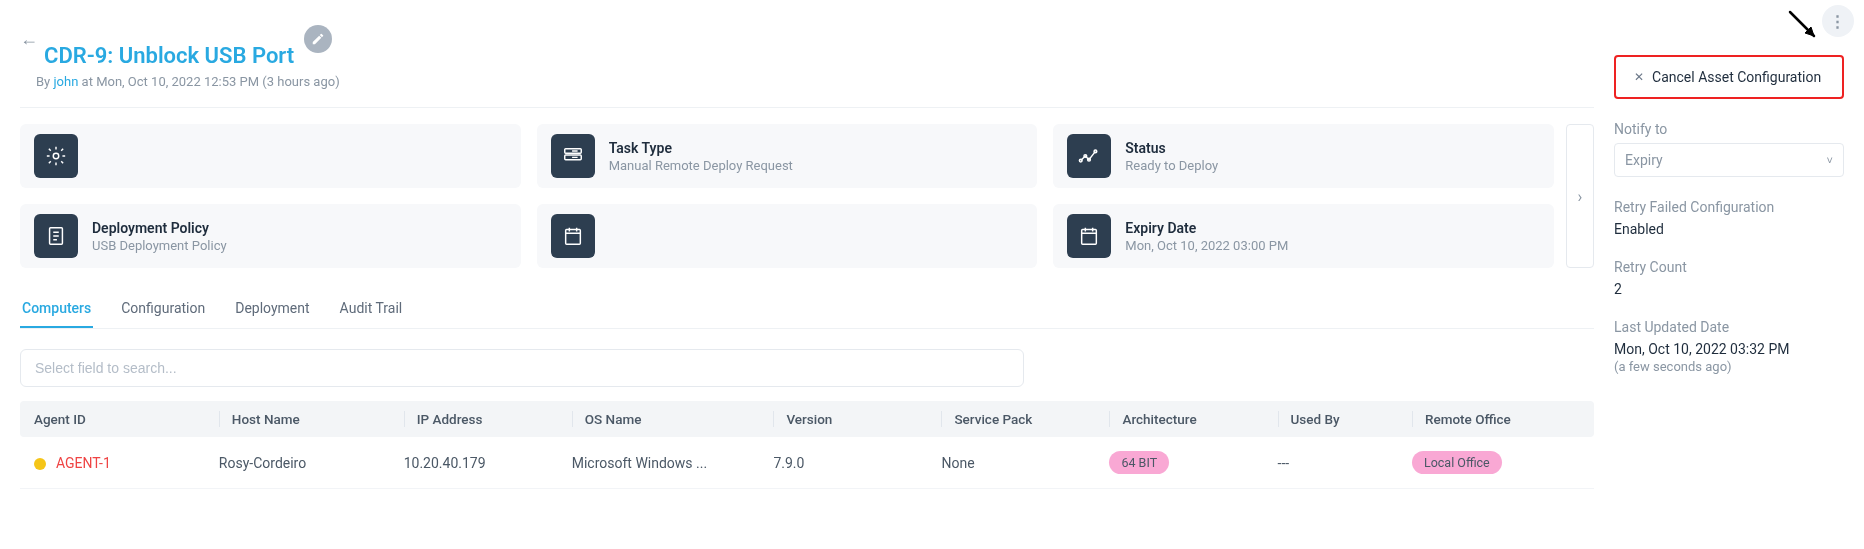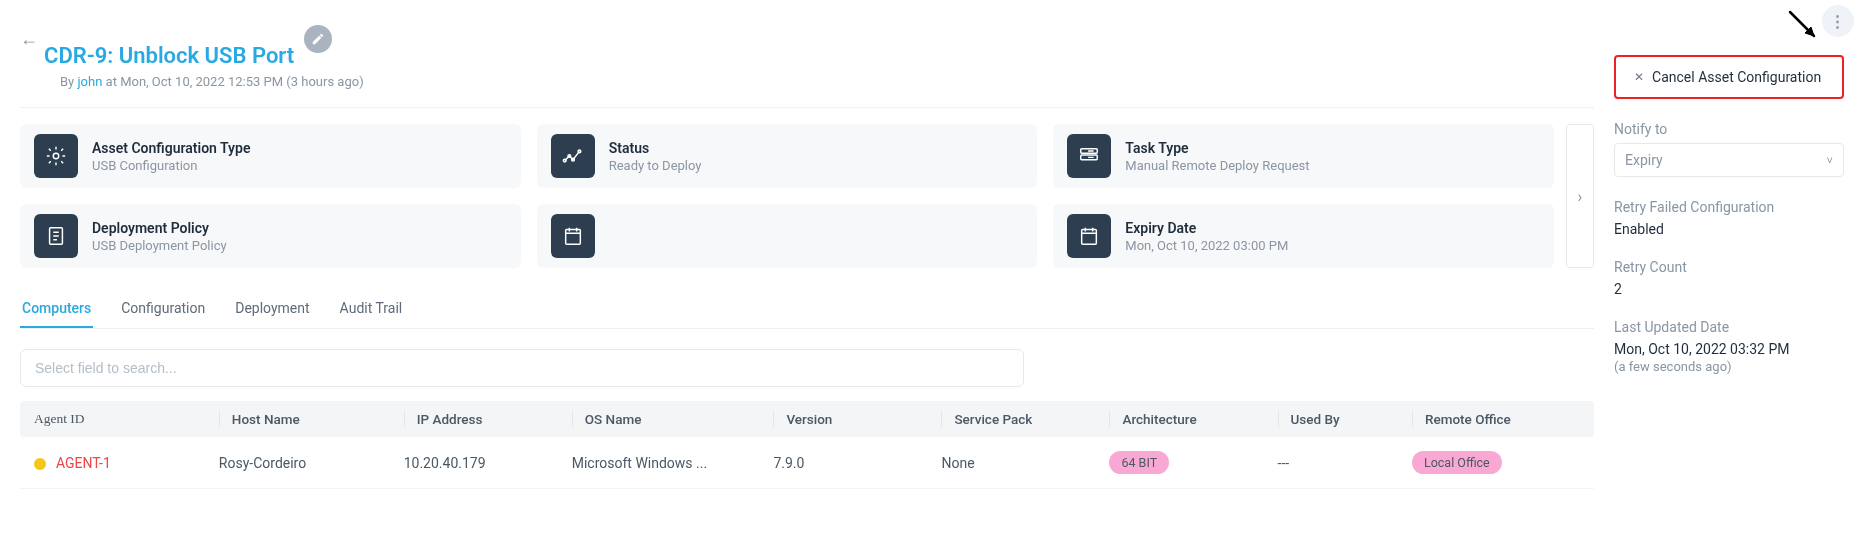--- a/index.html
+++ b/index.html
@@ -7,21 +7,21 @@
     .page { display: flex; gap: 20px; padding: 10px 20px; }
     .main { flex: 1; }
     .side { width: 230px; position: relative; padding-top: 45px; }
 
     
     .hdr { display: flex; align-items: center; gap: 6px; }
     .hdr .back { color: #8a96a3; font-size: 18px; cursor: pointer; }
     .hdr h1 { font-size: 22px; font-weight: 600; color: #29a9e1; margin-top: 33px; }
     .hdr .edit { width: 28px; height: 28px; border-radius: 50%; background: #aab4c0; display: flex; align-items: center; justify-content: center; cursor: pointer; margin-left: 4px; }
     .hdr .edit svg { fill: #fff; width: 14px; height: 14px; }
-    .byline { margin: 6px 0 18px 40px; font-size: 13px; color: #8a96a3; }
+    .byline { margin: 6px 0 18px 16px; font-size: 13px; color: #8a96a3; }
     .byline a { color: #29a9e1; text-decoration: none; }
     .hr { border-bottom: 1px solid #eef1f4; margin-bottom: 16px; }
 
     
     .cards-wrap { position: relative; }
     .cards { display: grid; grid-template-columns: 1fr 1fr 1fr; gap: 16px; margin-right: 40px; }
     .card { display: flex; align-items: center; gap: 14px; background: #f7f8fa; border-radius: 6px; padding: 10px 14px; }
     .card .icon { width: 44px; height: 44px; border-radius: 6px; background: #2d3e50; display: flex; align-items: center; justify-content: center; }
     .card .icon svg { stroke: #fff; fill: none; width: 22px; height: 22px; stroke-width: 1.6; }
     .card .t .lbl { font-size: 14px; font-weight: 600; color: #1f2d3d; }
@@ -36,21 +36,21 @@
     
     .search-wrap { margin: 20px 0 14px; }
     .search { width: 1004px; max-width: 100%; border: 1px solid #e5e9ee; border-radius: 6px; padding: 10px 14px; font-size: 14px; color: #1f2d3d; outline: none; }
     .search::placeholder { color: #b4bdc8; }
 
     
     .tbl { width: 100%; }
     .tbl .thead, .tbl .trow { display: grid; grid-template-columns: 1.1fr 1.1fr 1fr 1.2fr 1fr 1fr 1fr 0.8fr 1fr; align-items: center; }
     .tbl .thead { background: #f3f5f7; border-radius: 4px; padding: 10px 14px; font-size: 13.5px; color: #4b5866; font-weight: 500; }
     .tbl .thead div { border-left: 1px solid #e1e6ec; padding-left: 12px; }
-    .tbl .thead div:first-child { border-left: none; padding-left: 0; font-family: Liberation Serif, serif; }
+    .tbl .thead div:first-child { border-left: none; padding-left: 0; }
     .tbl .trow { padding: 14px 14px; font-size: 14px; color: #4b5866; border-bottom: 1px solid #f2f4f7; }
     .dot { width: 12px; height: 12px; border-radius: 50%; display: inline-block; margin-right: 10px; vertical-align: middle; }
     .agent-link { color: #ef4444; text-decoration: none; }
     .chip { background: #f9a8d4; border-radius: 14px; padding: 4px 12px; font-size: 12.5px; color: #4b5866; display: inline-block; }
 
     
     .more-btn { position: absolute; right: -10px; top: -5px; width: 32px; height: 32px; border-radius: 50%; background: #eff2f6; display: flex; align-items: center; justify-content: center; cursor: pointer; letter-spacing: 1px; color: #8a96a3; font-weight: bold; }
     .cancel-box { border: 2px solid #e22; border-radius: 4px; padding: 12px 18px; display: flex; align-items: center; gap: 8px; cursor: pointer; font-size: 14px; color: #1f2d3d; }
     .cancel-box .x { font-size: 12px; color: #6c7889; }
     .arrow-ann { position: absolute; right: 20px; top: -2px; pointer-events: none; }
@@ -84,51 +84,47 @@
 
     <div class="cards-wrap">
       <div class="cards" id="cards">
           <div class="card">
             <div class="icon">
               <svg viewBox="0 0 24 24">
                 <circle cx="12" cy="12" r="3"></circle>
                 <path d="M12 2v3M12 19v3M4.2 4.2l2.1 2.1M17.7 17.7l2.1 2.1M2 12h3M19 12h3M4.2 19.8l2.1-2.1M17.7 6.3l2.1-2.1"></path>
               </svg>
             </div>
-            <div class="t">
-              <div class="lbl">Asset Configuration Type</div>
-              <div class="val">USB Configuration</div>
+          </div>
+          <div class="card">
+            <div class="icon">
+              <svg viewBox="0 0 24 24">
+                <rect x="3" y="4" width="18" height="5" rx="1"></rect>
+                <rect x="3" y="11" width="18" height="5" rx="1"></rect>
+                <path d="M7 6.5h.01M7 13.5h.01M11 6.5h6M11 13.5h6"></path>
+              </svg>
+            </div>
+            <div class="t">
+              <div class="lbl">Task Type</div>
+              <div class="val">Manual Remote Deploy Request</div>
             </div>
           </div>
           <div class="card">
             <div class="icon">
               <svg viewBox="0 0 24 24">
                 <path d="M3 17l5-5 4 4 7-9"></path>
                 <circle cx="3" cy="17" r="1.5"></circle>
                 <circle cx="8" cy="12" r="1.5"></circle>
                 <circle cx="12" cy="16" r="1.5"></circle>
                 <circle cx="19" cy="7" r="1.5"></circle>
               </svg>
             </div>
             <div class="t">
               <div class="lbl">Status</div>
               <div class="val">Ready to Deploy</div>
-            </div>
-          </div>
-          <div class="card">
-            <div class="icon">
-              <svg viewBox="0 0 24 24">
-                <rect x="3" y="4" width="18" height="5" rx="1"></rect>
-                <rect x="3" y="11" width="18" height="5" rx="1"></rect>
-                <path d="M7 6.5h.01M7 13.5h.01M11 6.5h6M11 13.5h6"></path>
-              </svg>
-            </div>
-            <div class="t">
-              <div class="lbl">Task Type</div>
-              <div class="val">Manual Remote Deploy Request</div>
             </div>
           </div>
           <div class="card">
             <div class="icon">
               <svg viewBox="0 0 24 24">
                 <rect x="5" y="3" width="14" height="18" rx="1"></rect>
                 <path d="M9 8h6M9 12h6M9 16h4"></path>
               </svg>
             </div>
             <div class="t">

